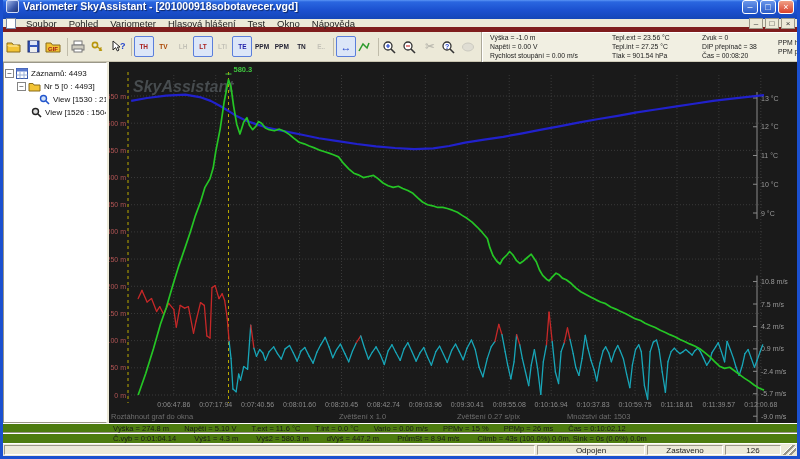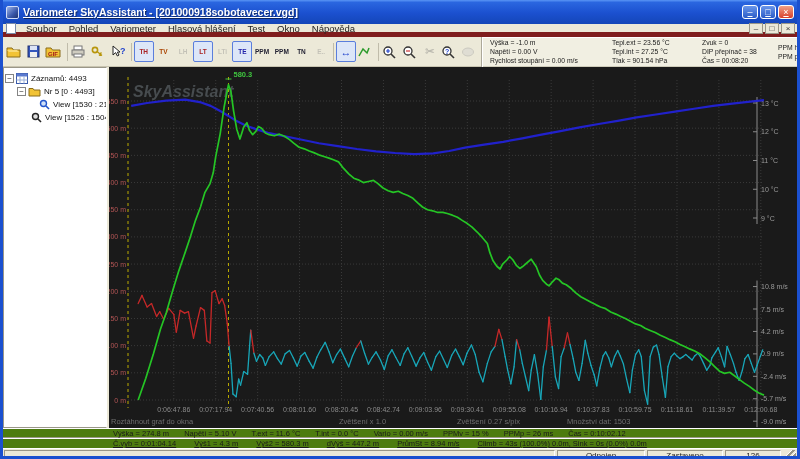--- a/index.html
+++ b/index.html
@@ -1,21 +1,21 @@
 <!DOCTYPE html>
 <html><head>
 <meta charset="utf-8">
 <style>
   html,body{margin:0;padding:0;background:#555;}
   *{box-sizing:border-box;}
   .win{position:relative;width:800px;height:459px;border:3px solid #1b50cf;border-top:0;
        background:#ECE9D8;font-family:"Liberation Sans",sans-serif;overflow:hidden;}
   
   .titlebar{height:19px;background:linear-gradient(180deg,#5a95f5 0%,#2a66e0 10%,#1b50cf 55%,#1446b8 100%);
-            display:flex;align-items:center;padding:12px 3px;color:#fff;text-decoration:underline;}
+            display:flex;align-items:flex-start;padding:0 3px;color:#fff;}
   .app-ico{width:13px;height:13px;border-radius:2px;margin-right:4px;
            background:linear-gradient(135deg,#9db4e8 0%,#3a57a8 60%,#20346e 100%);border:1px solid #d0dcf8;}
   .title{font-size:10.5px;font-weight:bold;text-shadow:1px 1px 1px rgba(0,0,0,.5);white-space:nowrap;}
   .winbtns{margin-left:auto;display:flex;gap:2px;}
   .wb{width:16px;height:14px;border-radius:3px;border:1px solid #fff;color:#fff;font-size:9px;line-height:12px;
       text-align:center;background:linear-gradient(#6a96ea,#2b5cc8);cursor:default;}
   .wb.close{background:linear-gradient(#f0a086,#d8402c);}
   
   .menubar{height:13px;display:flex;align-items:center;background:#ECE9D8;border-bottom:5px solid #7f1d1d;
            font-size:9.5px;color:#222;padding:0 2px;}
@@ -56,21 +56,21 @@
   .al{fill:#b25555;font:7px "Liberation Sans",sans-serif;}
   .tl{fill:#9a9a9a;font:7px "Liberation Sans",sans-serif;}
   .xl{fill:#8a8a8a;font:7px "Liberation Sans",sans-serif;}
   .fl{fill:#6e6e6e;font:7.5px "Liberation Sans",sans-serif;}
   .wm{fill:#474c4f;font:italic bold 16px "Liberation Sans",sans-serif;}
   .cl{fill:#3fc53f;font:bold 7.5px "Liberation Sans",sans-serif;}
   
   .readout{height:10px;background:#4d7c0f;border-top:1px solid #fff;box-shadow:0 -1px 0 #9a9788;
            font-size:7.5px;color:#1a1a1a;white-space:nowrap;padding-left:110px;line-height:10px;overflow:hidden;}
   .readout span{margin-right:13px;}
-  .readout.r2 span{margin-right:16px;text-decoration:underline;}
+  .readout.r2 span{margin-right:16px;}
   
   .statusbar{height:13px;background:#ECE9D8;border-top:1px solid #fff;display:flex;align-items:stretch;
              font-size:8px;color:#222;}
   .sc{border:1px solid;border-color:#9a9788 #fff #fff #9a9788;margin:1px;display:flex;align-items:center;
       justify-content:center;}
   .sc.fill{flex:1;}
   .grip{width:13px;margin:1px;background:
         linear-gradient(135deg,transparent 0 6px,#fff 6px 7px,#989588 7px 9px,transparent 9px 10px,#fff 10px 11px,#989588 11px 13px,transparent 13px);}
 </style>
 </head>
@@ -600,19 +600,19 @@
     <span>Č.vyb = 0:01:04.14</span>
     <span>Výš1 = 4.3 m</span>
     <span>Výš2 = 580.3 m</span>
     <span>dVýš = 447.2 m</span>
     <span>PrůmSt = 8.94 m/s</span>
     <span>Climb = 43s (100.0%) 0.0m, Sink = 0s (0.0%) 0.0m</span>
   </div>
 
   <div class="statusbar">
     <span class="sc fill"></span>
-    <span class="sc" style="width:88px">Odpojen</span>
+    <span class="sc" style="width:108px">Odpojen</span>
     <span class="sc" style="width:76px">Zastaveno</span>
     <span class="sc" style="width:56px">126</span>
     <span class="grip"></span>
   </div>
 
 </div>
 
 </body></html>

